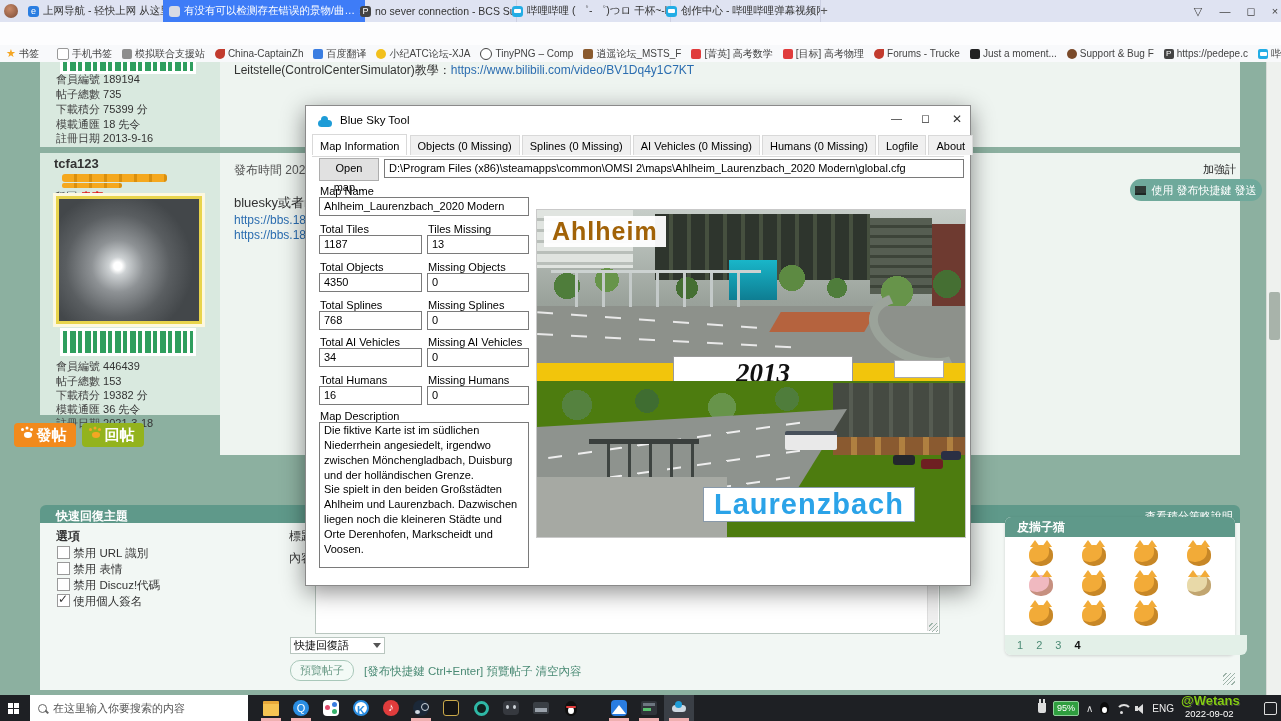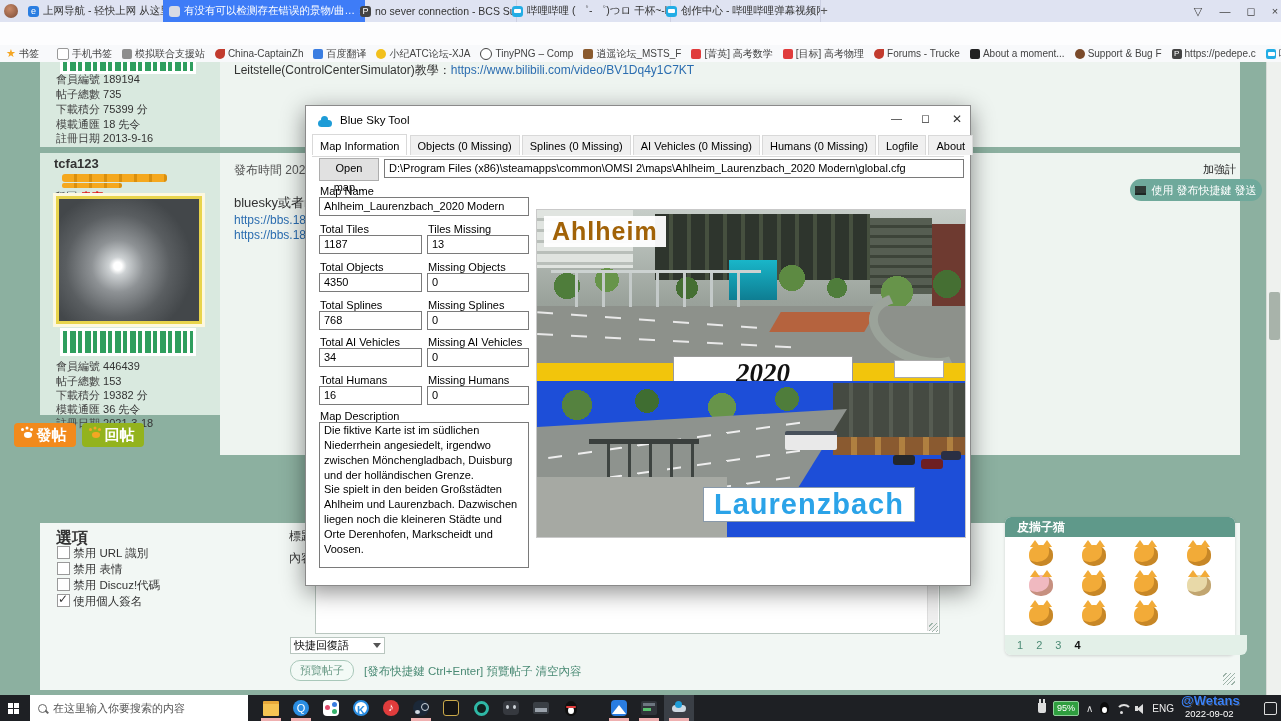--- a/index.html
+++ b/index.html
@@ -170,21 +170,21 @@
     <span class="bm">
         <span class="bmi" style="background:#e03c3c"></span>
         <span>[目标] 高考物理</span>
       </span>
     <span class="bm">
         <span class="bmi" style="background:#c23b2e;border-radius:50% 0 50% 50%"></span>
         <span>Forums - Trucke</span>
       </span>
     <span class="bm">
         <span class="bmi" style="background:#222"></span>
-        <span>About a moment...</span>
+        <span>Just a moment...</span>
       </span>
     <span class="bm">
         <span class="bmi" style="background:#7a4a2a;border-radius:50%"></span>
         <span>Support &amp; Bug F</span>
       </span>
     <span class="bm">
         <span class="bmi" style="background:#444;color:#fff;font-size:8px;text-align:center;line-height:10px">P</span>
         <span>https://pedepe.c</span>
       </span>
     <span class="bm">
@@ -238,22 +238,26 @@
 
     <div class="a bigbtn" style="left:14px;top:361px;width:62px;height:24px;background:#f28a1c">
         <span class="paw pawW"></span>
         <span>發帖</span>
       </div>
     <div class="a bigbtn" style="left:82px;top:361px;width:62px;height:24px;background:#93b31d">
         <span class="paw pawO"></span>
         <span>回帖</span>
       </div>
 
+    <div class="a qrhdr" style="left:40px;top:443px;width:1200px;height:18px">
+      <span class="a" style="left:16px;top:3px;font-size:12px;font-weight:bold">快速回復主題</span>
+      <span class="a" style="left:1105px;top:4px;font-size:11px">查看積分策略說明</span>
+    </div>
     <div class="a" style="left:40px;top:461px;width:1200px;height:167px;background:#f2f7f4">
-      <div class="a" style="left:16px;top:5px;font-size:16px;color:#333;font-weight:bold">選項</div>
+      <div class="a" style="left:16px;top:5px;font-size:12px;color:#333;font-weight:bold">選項</div>
       <div class="a opt" style="left:17px;top:23px"><span class="cb" data-checked="false"></span> <span>禁用 URL 識別</span></div>
       <div class="a opt" style="left:17px;top:39px"><span class="cb" data-checked="false"></span> <span>禁用 表情</span></div>
       <div class="a opt" style="left:17px;top:55px"><span class="cb" data-checked="false"></span> <span>禁用 Discuz!代碼</span></div>
       <div class="a opt" style="left:17px;top:71px"><span class="cb" data-checked="true"></span> <span>使用個人簽名</span></div>
       <div class="a" style="left:249px;top:5px;font-size:12px;color:#333">標題</div>
       <div class="a inputbox" style="left:275px;top:2px;width:623px;height:16px"></div>
       <div class="a" style="left:249px;top:27px;font-size:12px;color:#333">內容</div>
       <div class="a inputbox" style="left:275px;top:24px;width:623px;height:85px">
         <span style="position:absolute;left:4px;top:2px;font-size:12px;color:#333;border-bottom:2px dotted #e23a3a">blu</span>
         <span style="position:absolute;right:1px;top:1px;width:10px;height:82px;background:#eee;border-left:1px solid #ddd">
@@ -369,25 +373,25 @@
           <div class="pvbox" style="left:0;top:34px;width:270px;height:2px;background:repeating-linear-gradient(90deg,#e8e8e8 0 16px,transparent 16px 34px);transform:rotate(3deg)"></div>
           <div class="pvbox" style="left:238px;top:6px;width:95px;height:20px;background:#b5633e;transform:skewX(-30deg)"></div>
           <div class="pvbox" style="left:330px;top:-10px;width:90px;height:50px;border-radius:50%;border:9px solid #9ba39a;border-color:transparent transparent #9ba39a #9ba39a;transform:rotate(20deg)"></div>
         </div>
         <div class="pvbox" style="left:14px;top:60px;width:210px;height:34px;border-top:3px solid #ccd2d1;background:repeating-linear-gradient(90deg,transparent 0 24px,#c4cac9 24px 27px)"></div>
         <div class="pvbox" style="left:7px;top:6px;padding:1px 8px;background:rgba(255,255,255,.95);font-weight:bold;font-size:25px;color:#a16207;letter-spacing:1px">Ahlheim</div>
       </div>
 
       <div class="pvbox" style="left:0;top:153px;width:428px;height:18px;background:#f2c50c"></div>
       <div class="pvbox" style="left:136px;top:146px;width:178px;height:33px;background:#fff;border:1px solid #999;display:flex;align-items:center;justify-content:center">
-        <span style="font-style:italic;font-weight:bold;font-size:27px;color:#111;font-family:'Liberation Serif','DejaVu Serif',serif">2020</span>
+        <span style="font-style:italic;font-weight:bold;font-size:27px;color:#111;font-family:'Liberation Serif','DejaVu Serif',serif">2013</span>
       </div>
       <div class="pvbox" style="left:357px;top:150px;width:48px;height:16px;background:#fff;border:1px solid #aaa"></div>
 
-      <div class="pvbox" style="left:0;top:171px;width:428px;height:156px;background:#1d4ed8">
+      <div class="pvbox" style="left:0;top:171px;width:428px;height:156px;background:#4d7c0f">
         <div class="pvbox trees" style="left:0;top:0;width:428px;height:52px;background-image:
           radial-gradient(circle at 40px 24px,#55823f 0 15px,transparent 15px),
           radial-gradient(circle at 110px 20px,#3f6d31 0 12px,transparent 12px),
           radial-gradient(circle at 185px 26px,#67944a 0 14px,transparent 14px),
           radial-gradient(circle at 250px 18px,#4f7d3b 0 12px,transparent 12px),
           radial-gradient(circle at 315px 26px,#55823f 0 15px,transparent 15px),
           radial-gradient(circle at 395px 22px,#3f6d31 0 14px,transparent 14px)"></div>
         <div class="pvbox" style="left:296px;top:2px;width:132px;height:72px;background:repeating-linear-gradient(90deg,#454a42 0 16px,#565c52 16px 20px)">
           <div style="position:absolute;left:0;bottom:0;width:100%;height:18px;background:repeating-linear-gradient(90deg,#8a5a30 0 18px,#b08040 18px 24px)"></div>
         </div>
@@ -493,20 +497,20 @@
       <span style="position:relative;width:12px;height:8px">
           <span style="position:absolute;left:0;top:0;width:12px;height:12px;border:2px solid #ddd;border-color:#ddd transparent transparent transparent;border-radius:50%"></span>
           <span style="position:absolute;left:4px;bottom:-2px;width:3px;height:3px;background:#ddd;border-radius:50%"></span>
         </span>
       <span style="position:relative;width:10px;height:9px">
           <span style="position:absolute;left:0;top:2px;width:3px;height:5px;background:#ddd"></span>
           <span style="position:absolute;left:2px;top:0;border-top:5px solid transparent;border-bottom:5px solid transparent;border-right:6px solid #ddd"></span>
         </span>
       <span style="font-size:10px;color:#eee">ENG</span>
       <span style="position:relative;width:76px;height:26px">
-        <span style="position:absolute;left:0;top:-2px;font-size:13px;font-weight:bold;color:#3b82f6;text-shadow:0 0 2px #000,1px 1px 0 #555;white-space:nowrap">@Wetans</span>
+        <span style="position:absolute;left:0;top:-2px;font-size:13px;font-weight:bold;color:#84cc16;text-shadow:0 0 2px #000,1px 1px 0 #555;white-space:nowrap">@Wetans</span>
         <span style="position:absolute;left:4px;top:13px;font-size:9.5px;color:#fff;white-space:nowrap">2022-09-02</span>
       </span>
       <span style="width:11px;height:11px;border:1.5px solid #ddd;border-radius:2px 2px 2px 0"></span>
     </div>
   </div>
 
 </div>
 
 </body></html>

